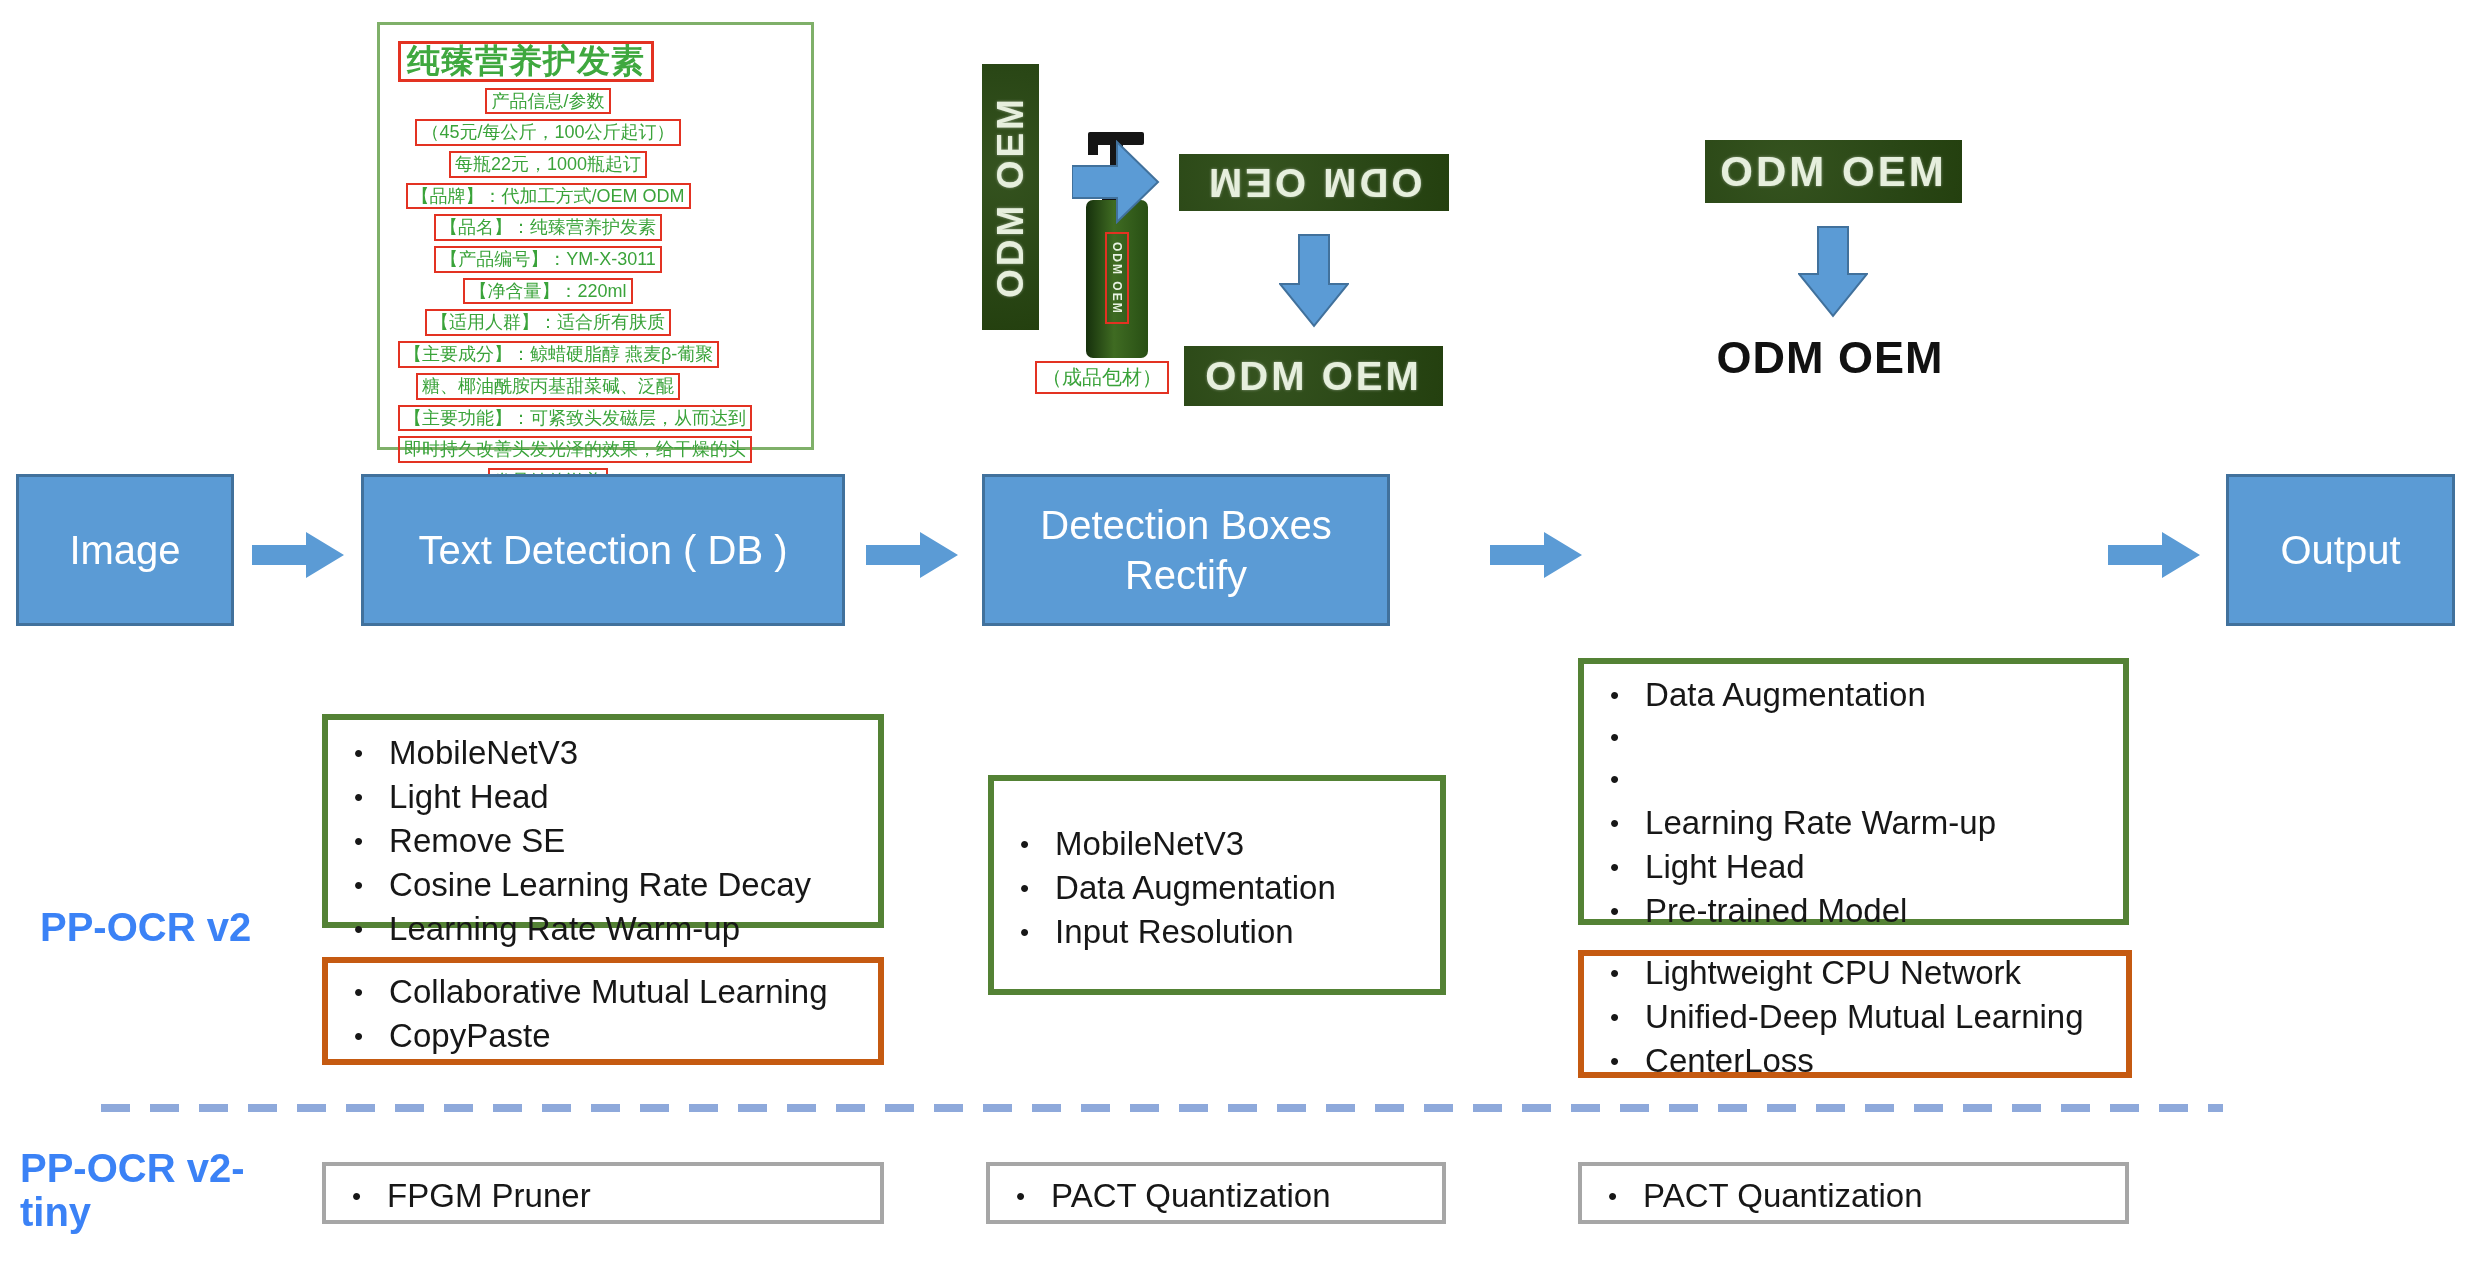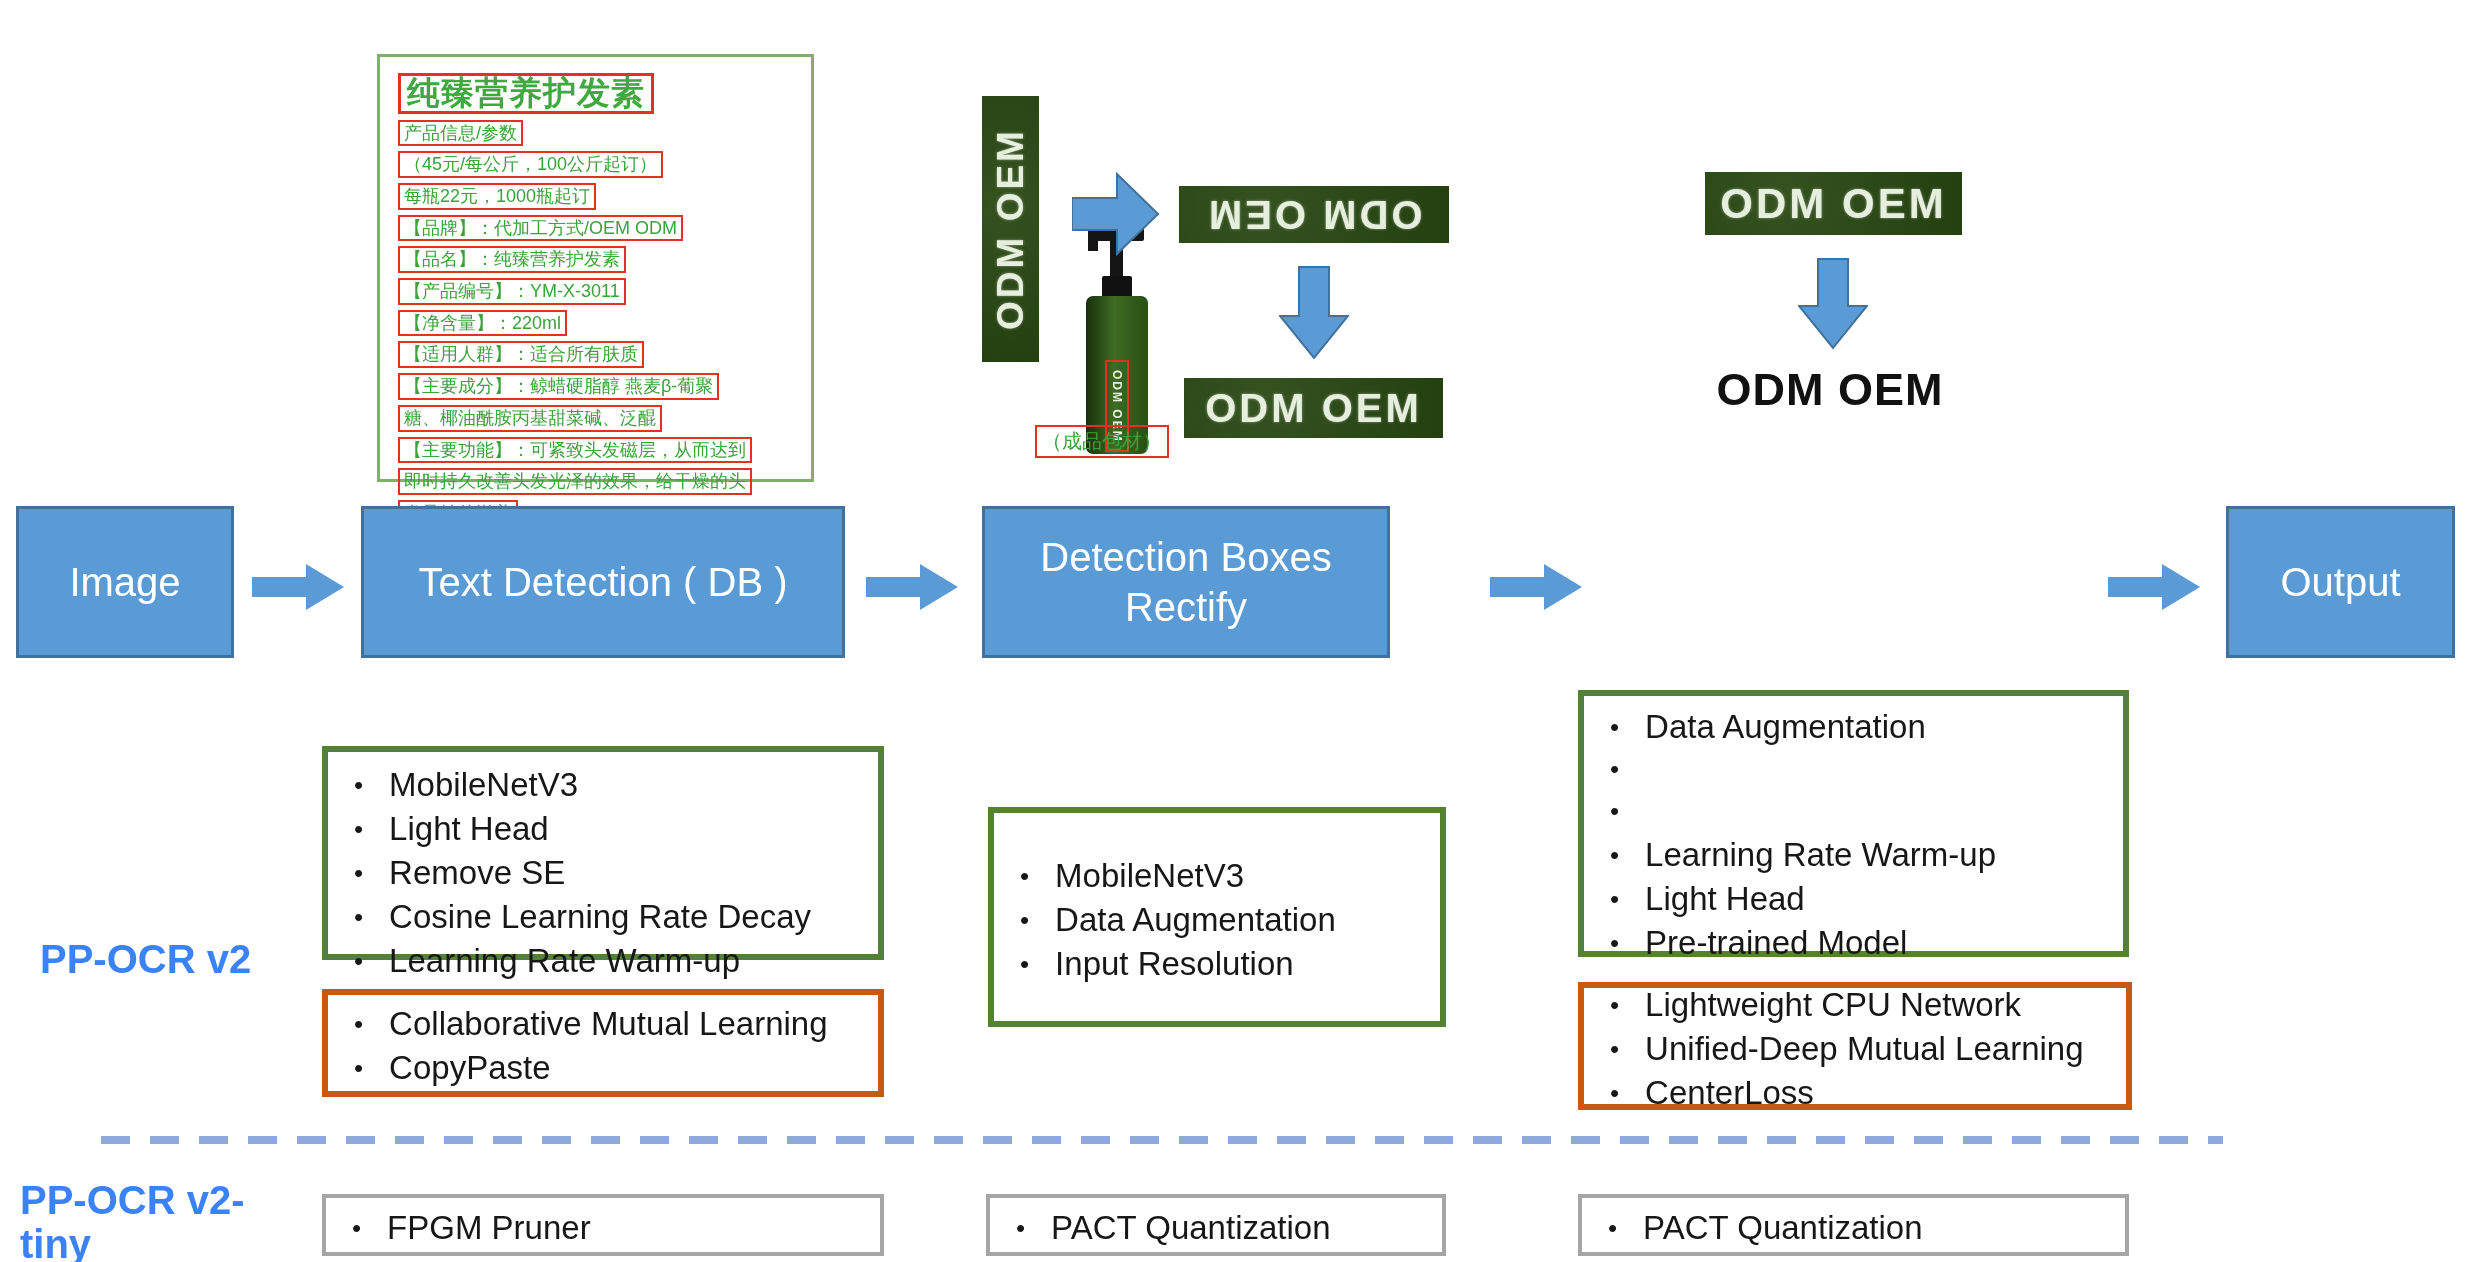--- a/index.html
+++ b/index.html
@@ -1,23 +1,23 @@
 <!DOCTYPE html>
 <html><head>
 <meta charset="utf-8">
 <style>
   * { margin:0; padding:0; box-sizing:border-box; }
   html,body { width:2480px; height:1262px; background:#ffffff; font-family:"Liberation Sans", sans-serif; overflow:hidden; }
-  .abs { position:absolute;margin-top:32px; }
+  .abs { position:absolute; }
   #stage { position:relative; width:2480px; height:1262px; background:#fff; }
 
   
   .card { left:377px; top:22px; width:437px; height:428px; border:3px solid #7fb069; background:#fff; padding:16px 0 0 18px; }
   .p-title { display:inline-block; border:3px solid #e33222; color:#3fa83f; font-size:33px; font-weight:bold; padding:0 6px; line-height:1.05; margin-bottom:6px; letter-spacing:1px;}
-  .plines { width:300px; }
+  .plines { width:300px;text-align:center; }
   .p-line { display:inline-block; border:2px solid #e33222; color:#3aa33a; font-size:18px; line-height:1.15; padding:1px 4px; margin-bottom:5px; white-space:nowrap; }
   .bottle { left:700px; top:105px; width:80px; height:230px; }
   .pump-bar { left:8px; top:2px; width:56px; height:13px; background:#151515; border-radius:2px; }
   .pump-tip { left:8px; top:13px; width:10px; height:12px; background:#151515; }
   .pump-stem { left:30px; top:13px; width:13px; height:38px; background:#151515; }
   .pump-collar { left:22px; top:50px; width:30px; height:22px; background:#111; border-radius:2px; }
   .bottle-body { left:6px; top:70px; width:62px; height:158px; border-radius:7px; background:linear-gradient(90deg,#16300c,#3f6b22 45%,#284f14); }
   .bottle-label { left:19px; top:32px; width:24px; height:92px; border:2px solid #e33222; color:#e9f2e2; font-size:12px; font-weight:bold; display:flex; align-items:center; justify-content:center; writing-mode:vertical-rl; letter-spacing:2px; }
   .pkg-label { left:655px; top:336px; display:inline-block; border:2px solid #e33222; color:#3aa33a; font-size:20px; padding:1px 5px; white-space:nowrap; }
 

